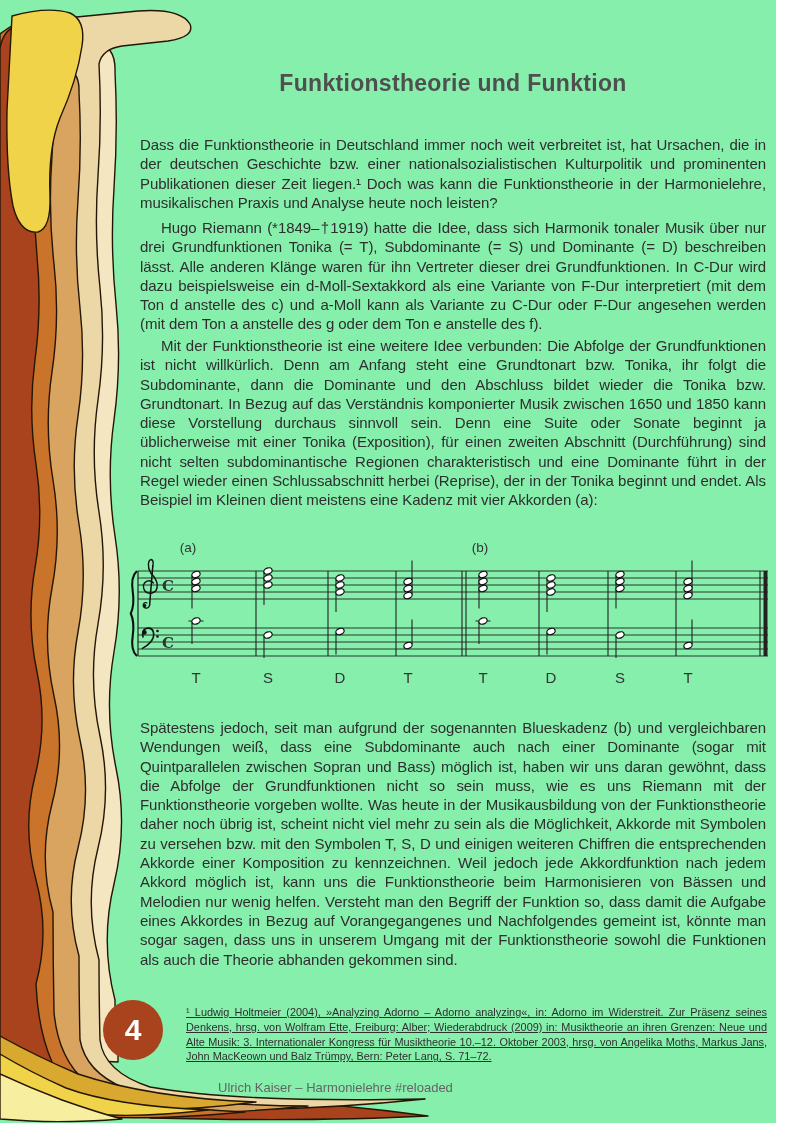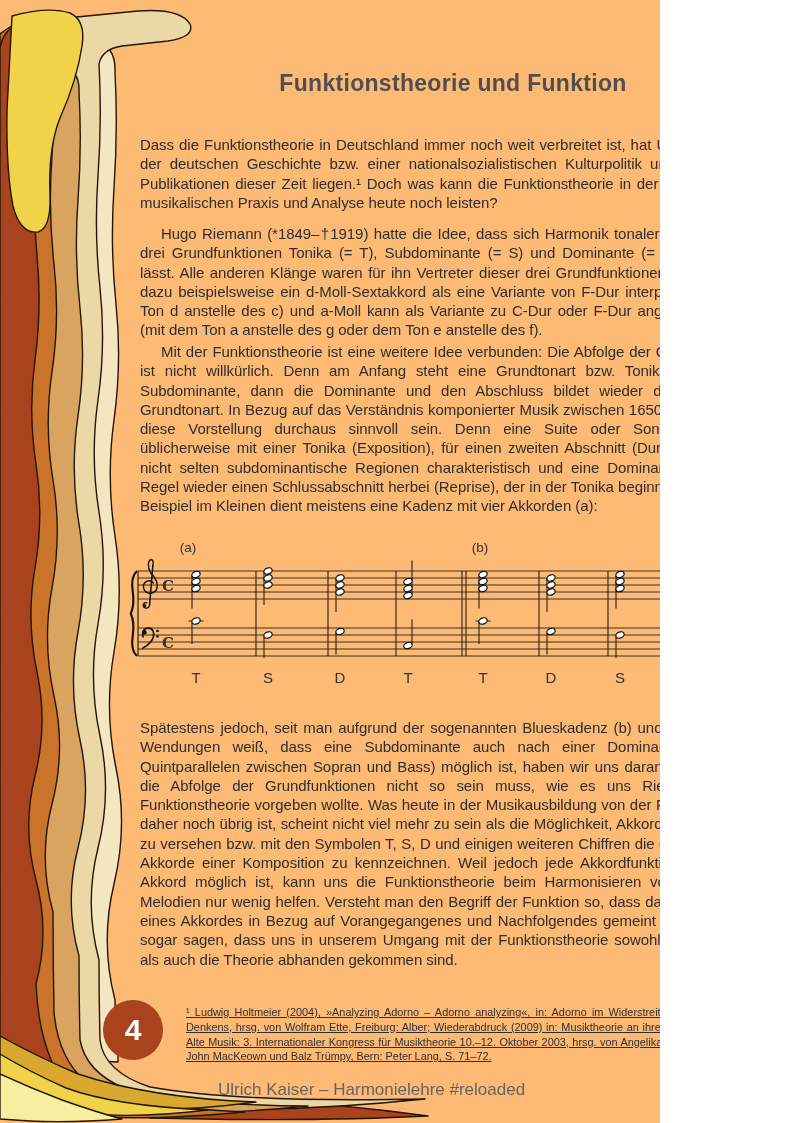--- a/index.html
+++ b/index.html
@@ -1,30 +1,30 @@
 <!DOCTYPE html>
 <html lang="de"><head>
 <meta charset="utf-8">
 <style>
   html,body{margin:0;padding:0;background:#fff;}
-  .page{position:relative;width:660px;height:1123px;background:#fdba74;overflow:hidden;
+  .page{position:relative;width:776px;height:1123px;background:#86efac;overflow:hidden;
         font-family:"Liberation Sans", sans-serif;}
   .decor{position:absolute;left:0;top:0;width:794px;height:1123px;pointer-events:none;}
   .title{position:absolute;left:140px;top:70px;width:626px;text-align:center;
          font-size:23px;font-weight:bold;letter-spacing:.3px;color:#4f4f4f;}
   .para{position:absolute;left:140px;width:626px;font-size:15px;line-height:19.3px;
         text-align:justify;color:#2e2e2e;letter-spacing:-0.05px;}
-  .para.indent{text-indent:21px;margin-top:6px;}
+  .para.indent{text-indent:21px;}
   .music-wrap{position:absolute;left:128px;top:536px;width:650px;height:165px;}
   .footnote{position:absolute;left:186px;top:1005px;width:581px;font-size:10.9px;
             line-height:14.8px;text-align:justify;color:#2f2f2f;text-decoration:underline;}
   .page-circle{position:absolute;left:103px;top:1000px;width:60px;height:60px;border-radius:50%;
                background:#a8431d;display:flex;align-items:center;justify-content:center;
                color:#fff;font-size:30px;font-weight:bold;}
-  .footer{position:absolute;left:218px;top:1080px;font-size:17px;color:#646464;}
+  .footer{position:absolute;left:218px;top:1080px;font-size:13px;color:#646464;}
 </style>
 </head>
 <body>
 
 <div class="page">
 
   <svg class="decor" viewBox="0 0 794 1123">
     <g stroke="#241607" stroke-width="1.4" stroke-linejoin="round">
       <path d="M 150 1096 Q 300 1098 428 1116 Q 310 1122 150 1118 Z" fill="#a8431d"></path>
       <path d="M 0 42 L 96 42 Q 116 46 115 72 q 3 58 -1 116 t 2 116 t -2 116 t 1 116 t -1 116 t 2 116 t -2 116 t 1 116 q 0 30 3 48 L 118 1062 Q 60 1058 0 1062 Z" fill="#f4e6c0"></path>

